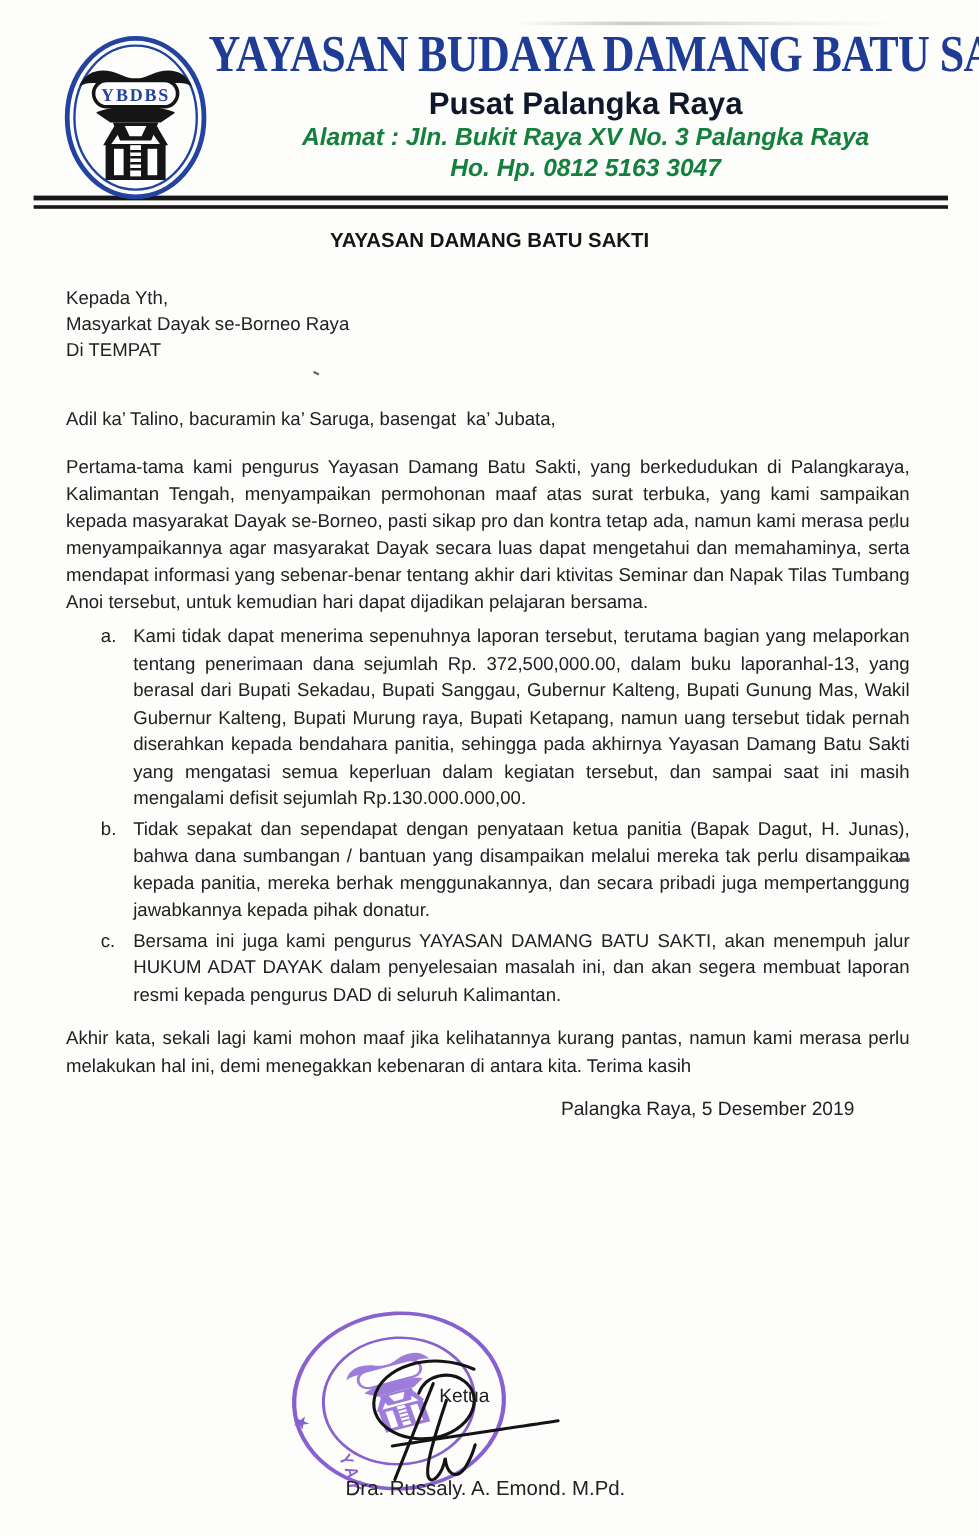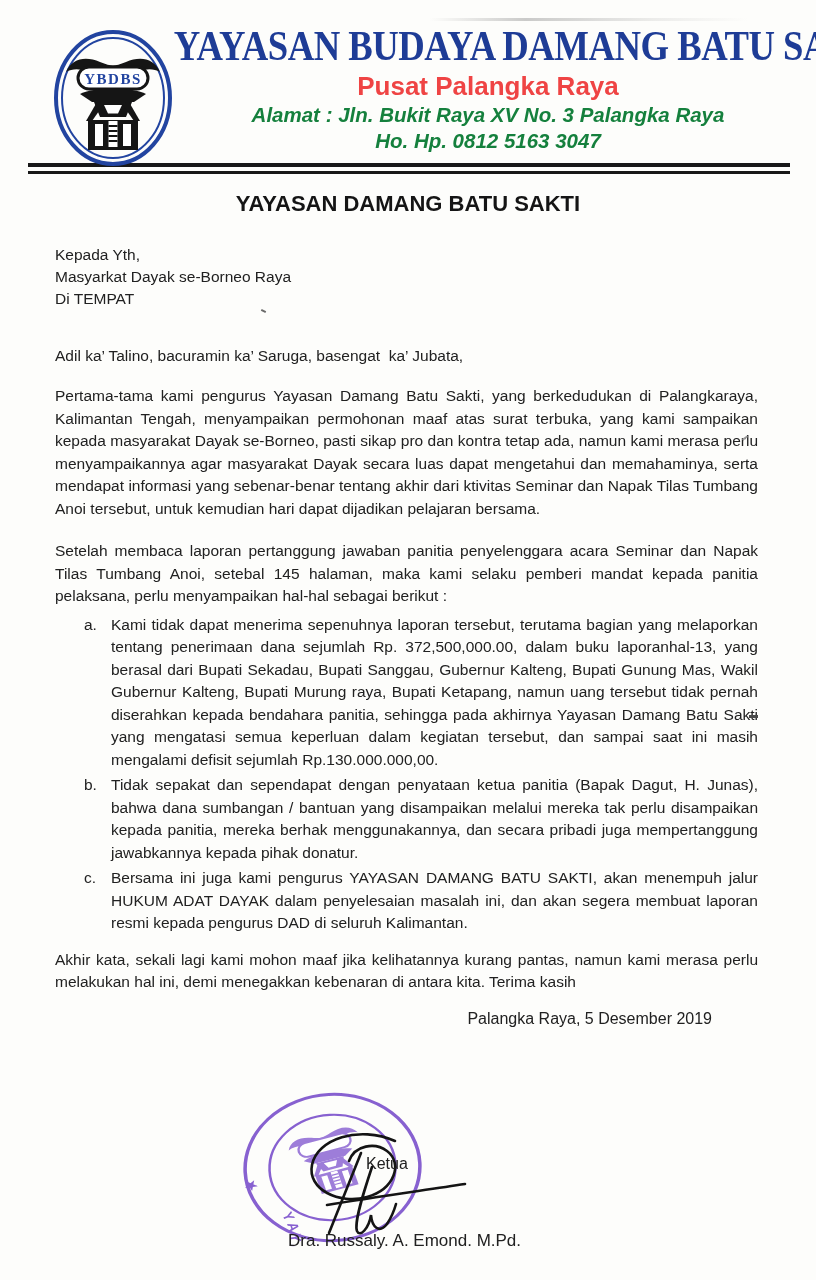--- a/index.html
+++ b/index.html
@@ -10,24 +10,24 @@
   }
   
   .letterhead{position:relative;padding-top:24px;}
   .logo{position:absolute;left:52px;top:28px;width:122px;height:140px;}
   .head-text{margin-left:180px;width:616px;text-align:center;}
   .org-name{
     font-family:"Liberation Serif",serif;font-weight:700;font-size:36px;
     color:#1e3c96;white-space:nowrap;letter-spacing:-0.5px;line-height:44px;
     transform:scale(1.02,1.2);transform-origin:50% 60%;
   }
-  .branch{font-size:26px;font-weight:700;line-height:31px;margin-top:3px;color:#ef4444;}
+  .branch{font-size:26px;font-weight:700;line-height:31px;margin-top:3px;color:#0f172a;}
   .addr{font-size:20.5px;font-weight:700;font-style:italic;line-height:26px;color:#15803d;}
   .rule{margin:9px 26px 0 28px;height:4px;border-top:4px solid #181818;border-bottom:3px solid #181818;}
-  .doc-title{margin-top:17px;text-align:center;font-weight:700;font-size:22px;color:#151515;}
+  .doc-title{margin-top:17px;text-align:center;font-weight:700;font-size:17px;color:#151515;}
   
   .body-text{margin:0 58px 0 55px;font-size:15.5px;}
   .recipient{margin-top:27px;line-height:22px;}
   .salutation{margin-top:37px;white-space:pre-wrap;}
   .para{margin:14px 0 0 0;text-align:justify;line-height:22.5px;}
   .para.tight{margin-top:20px;}
   .list{margin:6px 0 0 28px;}
   .li{display:flex;margin-top:3px;}
   .li .marker{flex:none;width:27px;padding-left:1px;line-height:22.5px;}
   .li .text{flex:1;text-align:justify;line-height:22.5px;}
@@ -91,21 +91,20 @@
 
     <div class="recipient">
       <div>Kepada Yth,</div>
       <div>Masyarkat Dayak se-Borneo Raya</div>
       <div>Di TEMPAT</div>
     </div>
 
     <div class="salutation">Adil ka’ Talino, bacuramin ka’ Saruga, basengat  ka’ Jubata,</div>
 
     <p class="para tight">Pertama-tama kami pengurus Yayasan Damang Batu Sakti, yang berkedudukan di Palangkaraya, Kalimantan Tengah, menyampaikan permohonan maaf atas surat terbuka, yang kami sampaikan kepada masyarakat Dayak se-Borneo, pasti sikap pro dan kontra tetap ada, namun kami merasa perlu menyampaikannya agar masyarakat Dayak secara luas dapat mengetahui dan memahaminya, serta mendapat informasi yang sebenar-benar tentang akhir dari ktivitas Seminar dan Napak Tilas Tumbang Anoi tersebut, untuk kemudian hari dapat dijadikan pelajaran bersama.</p>
-    <p class="para tight">Setelah membaca laporan pertanggung jawaban panitia penyelenggara acara Seminar dan Napak Tilas Tumbang Anoi, setebal 145 halaman, maka kami selaku pemberi mandat kepada panitia pelaksana, perlu menyampaikan hal-hal sebagai berikut :</p>
 
     <div class="list">
       <div class="li">
         <span class="marker">a.</span>
         <span class="text">Kami tidak dapat menerima sepenuhnya laporan tersebut, terutama bagian yang melaporkan tentang penerimaan dana sejumlah Rp. 372,500,000.00, dalam buku laporanhal-13, yang berasal dari Bupati Sekadau, Bupati Sanggau, Gubernur Kalteng, Bupati Gunung Mas, Wakil Gubernur Kalteng, Bupati Murung raya, Bupati Ketapang, namun uang tersebut tidak pernah diserahkan kepada bendahara panitia, sehingga pada akhirnya Yayasan Damang Batu Sakti yang mengatasi semua keperluan dalam kegiatan tersebut, dan sampai saat ini masih mengalami defisit sejumlah Rp.130.000.000,00.</span>
       </div>
       <div class="li">
         <span class="marker">b.</span>
         <span class="text">Tidak sepakat dan sependapat dengan penyataan ketua panitia (Bapak Dagut, H. Junas), bahwa dana sumbangan / bantuan yang disampaikan melalui mereka tak perlu disampaikan kepada panitia, mereka berhak menggunakannya, dan secara pribadi juga mempertanggung jawabkannya kepada pihak donatur.</span>
       </div>

